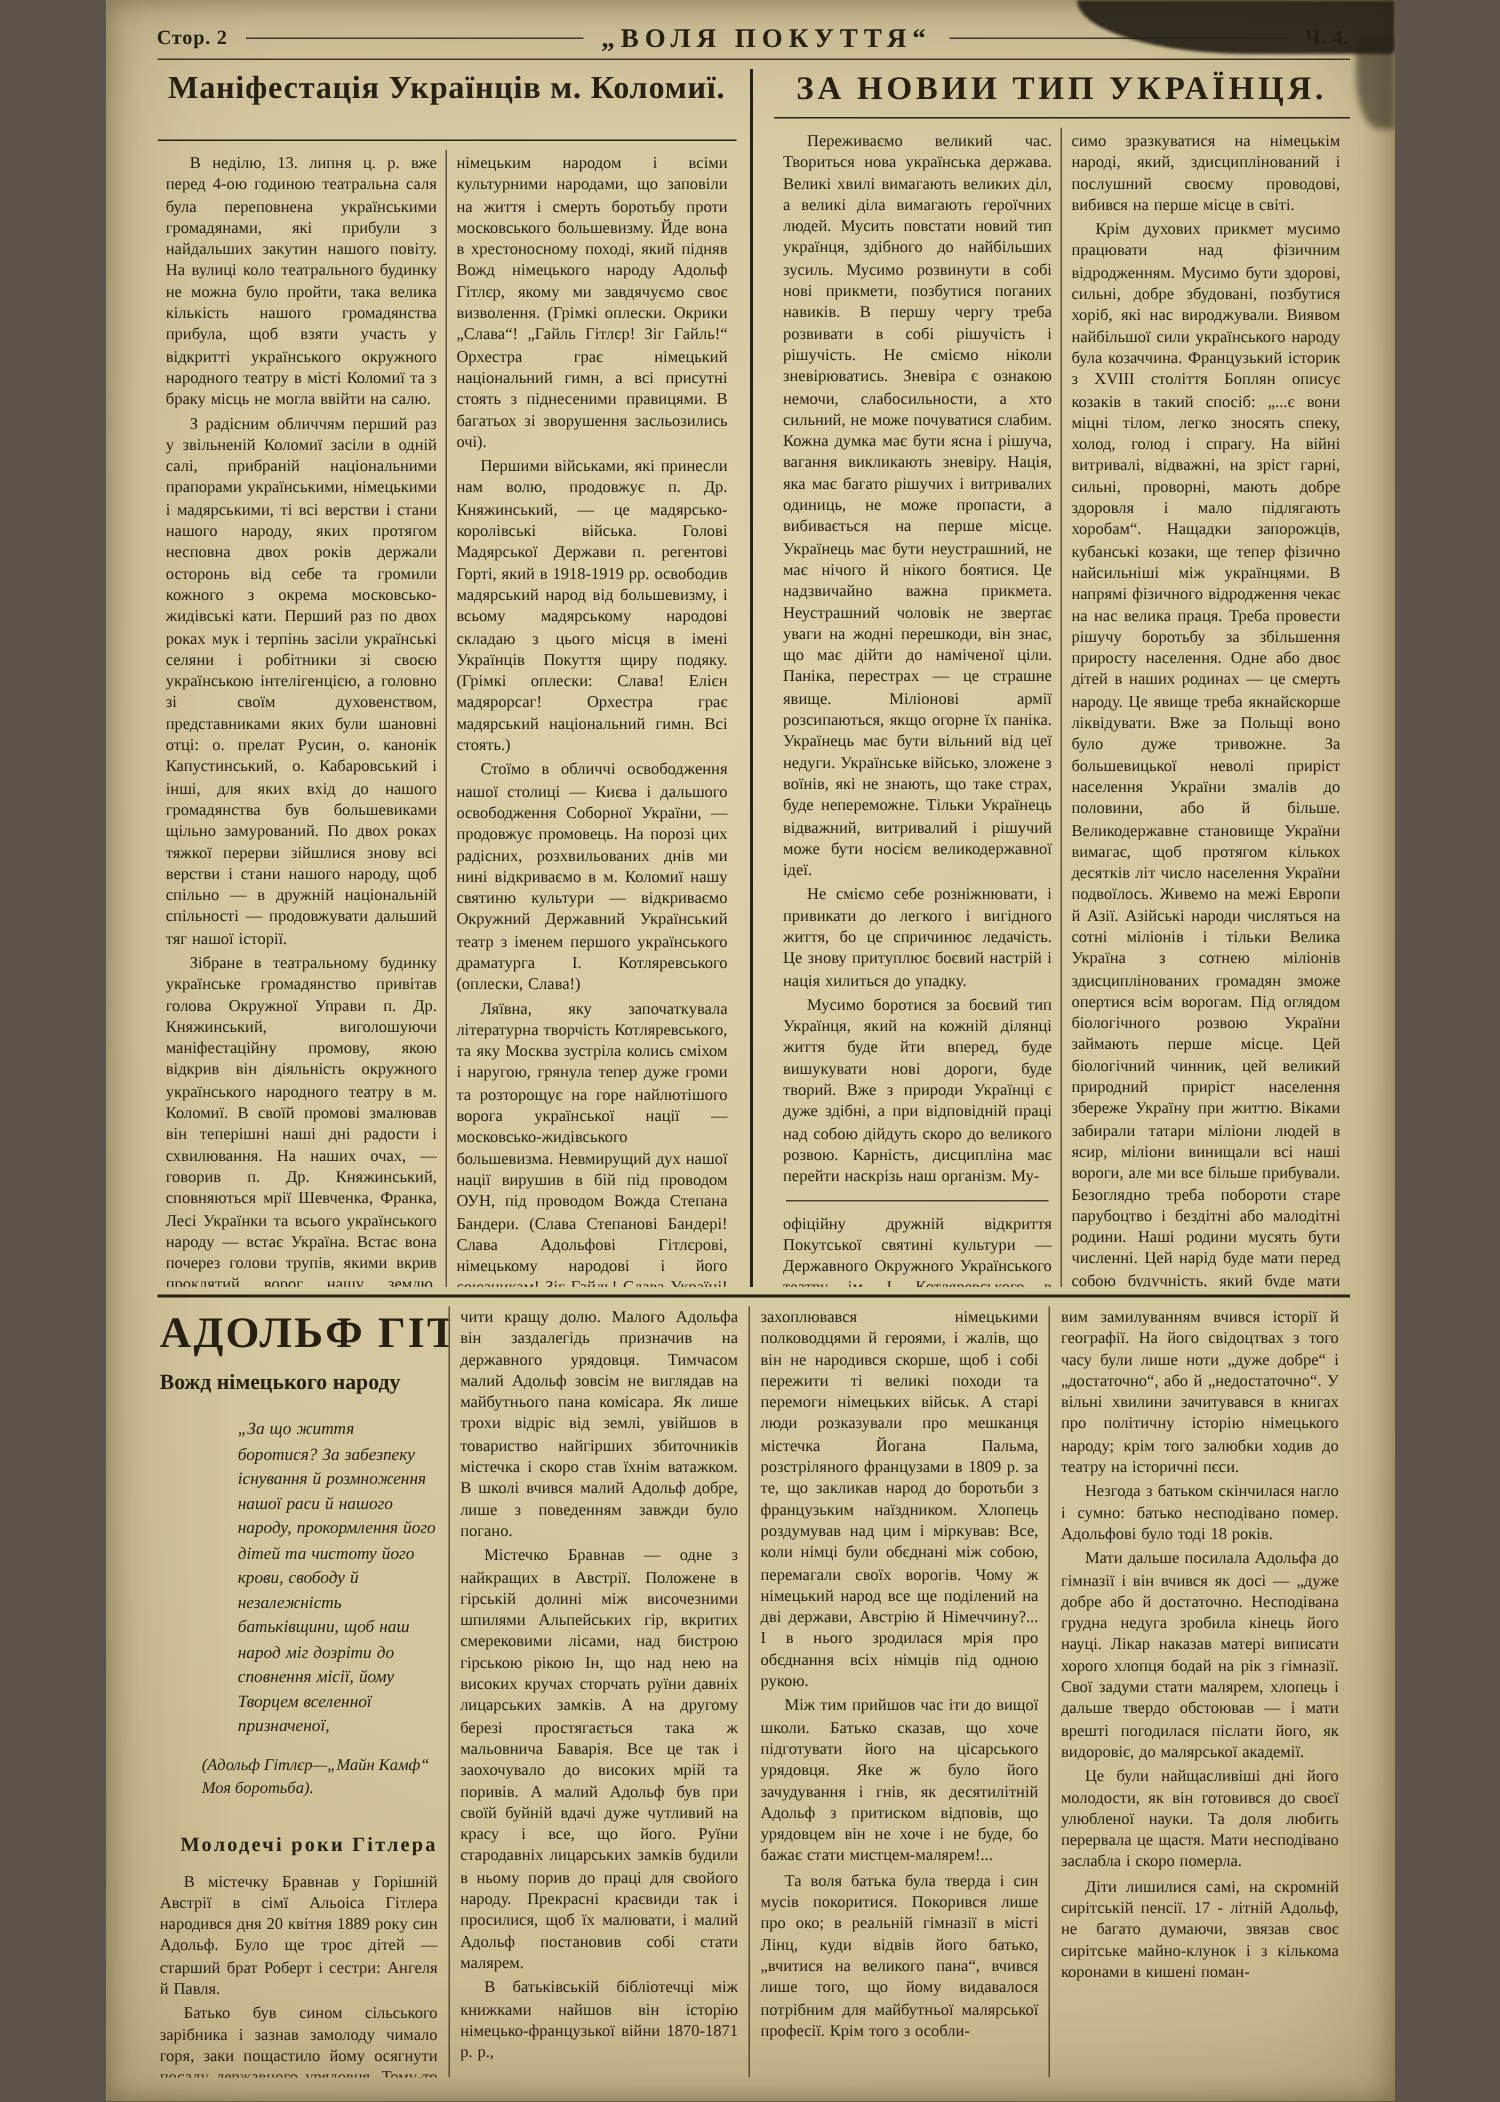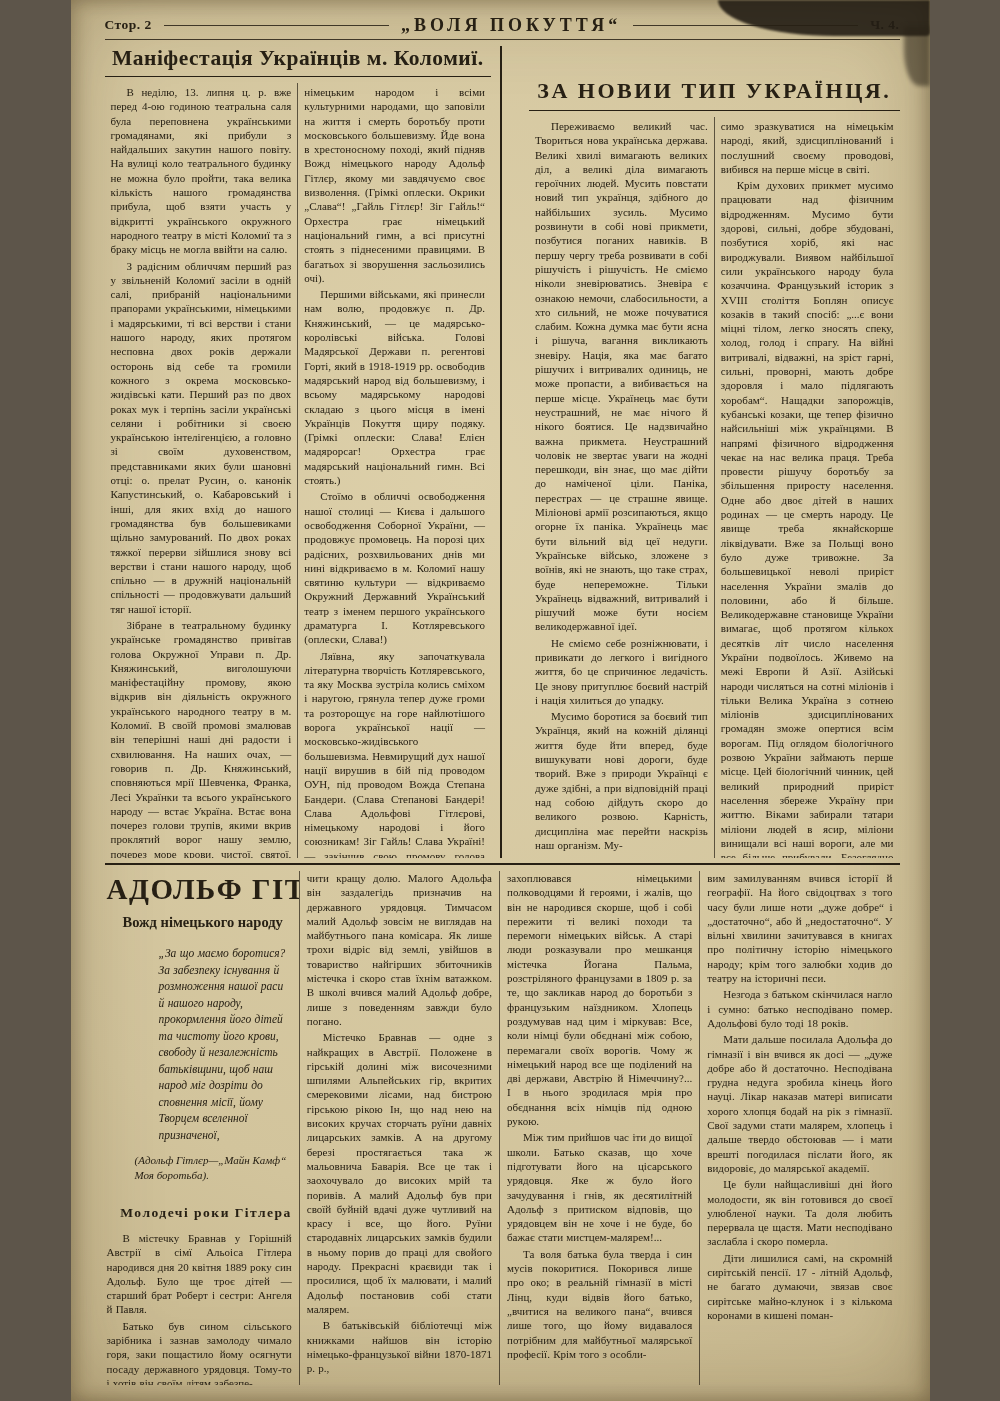--- a/index.html
+++ b/index.html
@@ -32,24 +32,24 @@
   .masthead { display:flex; align-items:center; gap:12px; height:26px; flex:0 0 auto; }
   .mh-side { font-size:13.5px; font-weight:bold; letter-spacing:.5px; white-space:nowrap; }
   .mh-rule { flex:1 1 auto; border-top:1.6px solid var(--ink,#272014); height:0; opacity:.85; }
   .mh-title { font-size:18px; font-weight:bold; letter-spacing:4px; white-space:nowrap; }
   .mh-underline { border-top:1.6px solid var(--ink,#272014); opacity:.85; margin-top:1px; flex:0 0 auto; }
 
   
   .top { display:flex; height:812px; margin-top:6px; flex:0 0 auto; overflow:hidden; }
   .half { width:50%; display:flex; flex-direction:column; overflow:hidden; }
   .left-half  { padding-right:9px; border-right:2px solid var(--ink,#272014); }
-  .right-half { padding-left:27px;margin-top:32px; }
+  .right-half { padding-left:14px; }
   .headline-1 {
     font-size:21.5px; font-weight:bold; text-align:center; letter-spacing:.5px;
-    padding-bottom:5px; border-bottom:1.6px solid var(--ink,#272014); margin-bottom:6px;
+    padding-bottom:22px; border-bottom:1.6px solid var(--ink,#272014); margin-bottom:6px;
     flex:0 0 auto; white-space:nowrap; overflow:hidden;
   }
   .headline-2 {
     font-size:22px; font-weight:bold; text-align:center; letter-spacing:2.5px;
     padding-bottom:6px; border-bottom:1.6px solid var(--ink,#272014); margin-bottom:6px;
     flex:0 0 auto; white-space:nowrap; overflow:hidden;
   }
   .cols { display:flex; flex:1 1 auto; overflow:hidden; }
   .col { flex:1 1 0; padding:2px 6px 0; overflow:hidden; }
   .vrule { width:1px; background:var(--ink,#272014); opacity:.7; flex:0 0 auto; }
@@ -67,21 +67,21 @@
   .bottom {
     border-top:2.2px solid var(--ink,#272014);
     margin-top:5px; padding-top:6px;
     display:flex; flex:1 1 auto; overflow:hidden;
   }
   .bcol { flex:1 1 0; padding:0 7px; overflow:hidden; }
   .bcol.first { padding-left:2px; }
   .bvrule { width:1px; background:var(--ink,#272014); opacity:.7; flex:0 0 auto; }
 
   .hitler-title { font-size:29px; font-weight:bold; letter-spacing:1.5px; margin:2px 0 8px; white-space:nowrap; }
-  .hitler-subtitle { font-size:14.5px; font-weight:bold; margin:0 0 14px 16px; }
+  .hitler-subtitle { font-size:14.5px; font-weight:bold; margin:0 0 14px 0; }
   .quote { margin-left:52px; }
   .quote .para { font-style:italic; font-size:11.5px; line-height:16.5px; text-indent:0; text-align:left; }
   .quote-attr { font-style:italic; font-size:11px; line-height:15px; margin:10px 0 0 28px; }
   .subhead { text-align:right; font-weight:bold; font-size:13.5px; letter-spacing:1.5px; margin:22px 0 10px; }
 </style>
 </head>
 <body>
 
 <div class="page">
   <div class="artifact"></div>
@@ -143,21 +143,21 @@
     </article>
 
   </section>
 
   <section class="bottom">
 
     <div class="bcol first cont">
       <h2 class="hitler-title">АДОЛЬФ ГІТЛЄР</h2>
       <div class="hitler-subtitle">Вожд німецького народу</div>
       <div class="quote">
-          <p class="para">„За що маємо боротися? За забезпеку існування й розмноження нашої раси й нашого народу, прокормлення його дітей та чистоту його крови, свободу й незалежність батьківщини, щоб наш народ міг дозріти до сповнення місії, йому Творцем вселенної призначеної,</p>
+          <p class="para">„За що життя боротися? За забезпеку існування й розмноження нашої раси й нашого народу, прокормлення його дітей та чистоту його крови, свободу й незалежність батьківщини, щоб наш народ міг дозріти до сповнення місії, йому Творцем вселенної призначеної,</p>
         </div>
       <div class="quote-attr">(Адольф Гітлєр—„Майн Камф“ Моя боротьба).</div>
       <h3 class="subhead">Молодечі роки Гітлера</h3>
       <div>
           <p class="para">В містечку Бравнав у Горішній Австрії в сімї Альоіса Гітлера народився дня 20 квітня 1889 року син Адольф. Було ще троє дітей — старший брат Роберт і сестри: Ангеля й Павля.</p>
           <p class="para">Батько був сином сільського зарібника і зазнав замолоду чимало горя, заки пощастило йому осягнути посаду державного урядовця. Тому-то і хотів він своїм дітям забезпе-</p>
         </div>
     </div>
 
     <div class="bvrule"></div>

